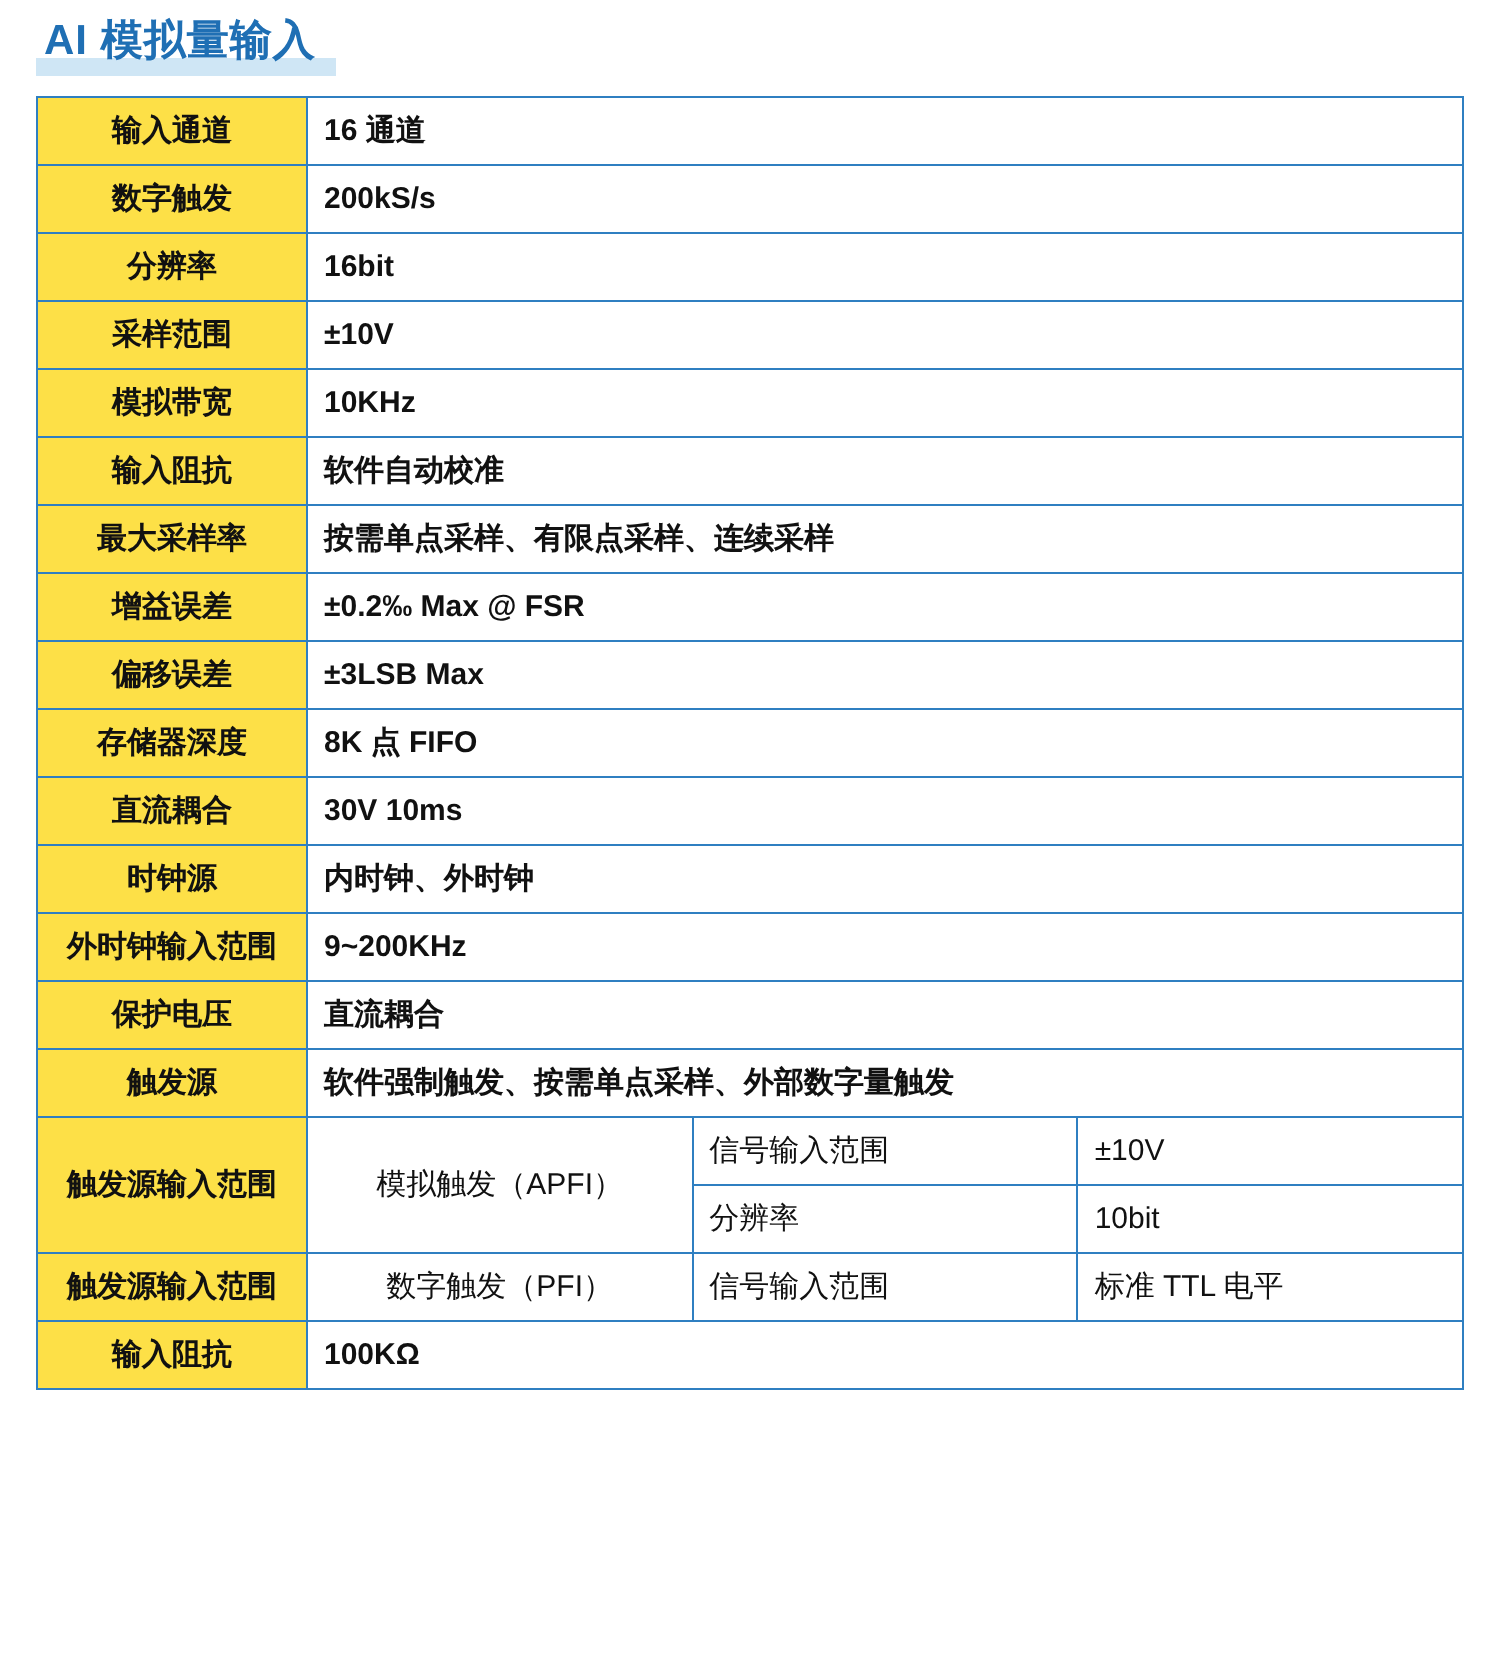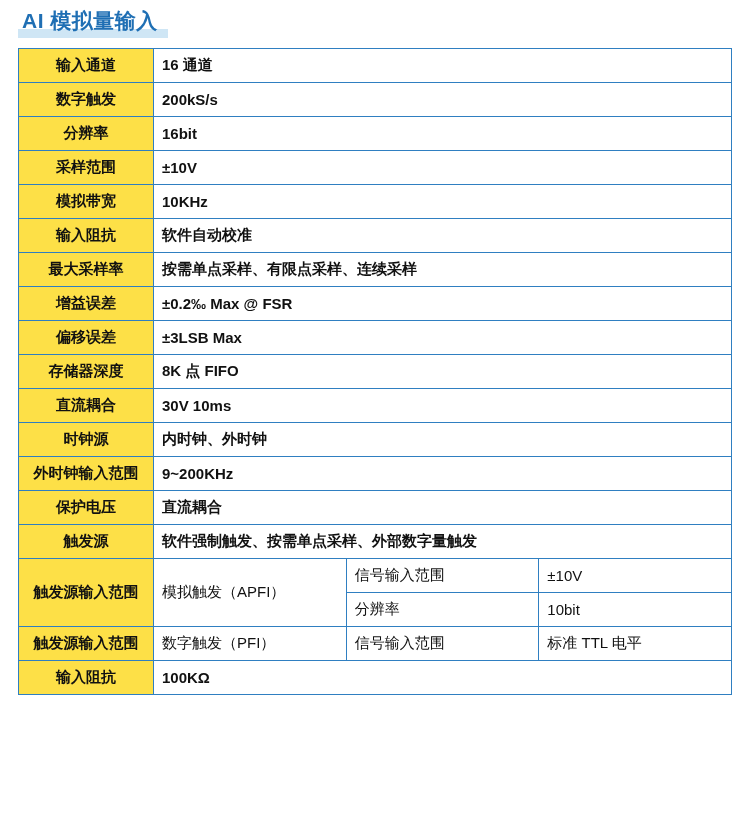--- a/index.html
+++ b/index.html
@@ -77,21 +77,21 @@
     text-align: left;
     padding-left: 12px;
     color: #111111;
   }
   .sub-value-cell {
     text-align: left;
     padding-left: 12px;
     color: #111111;
   }
   .mid-cell {
-    text-align: left;
+    text-align: center;
     padding-left: 12px;
     color: #111111;
   }
 </style>
 </head>
 <body>
 
 <div class="page">
 
   <div class="title-wrap">

